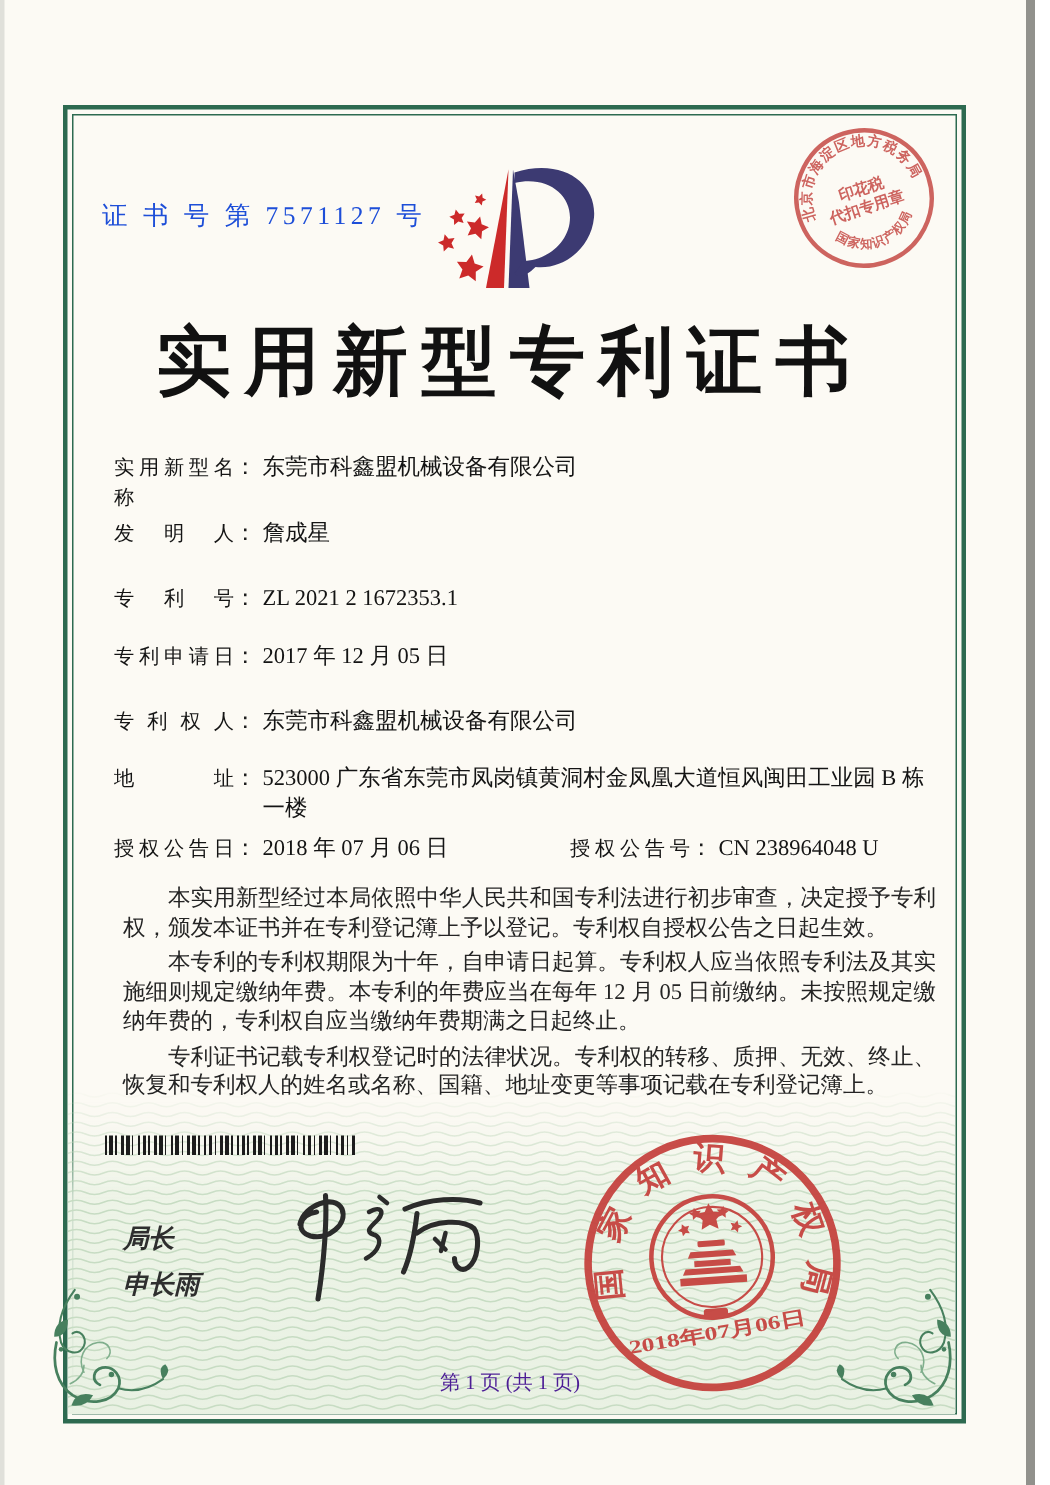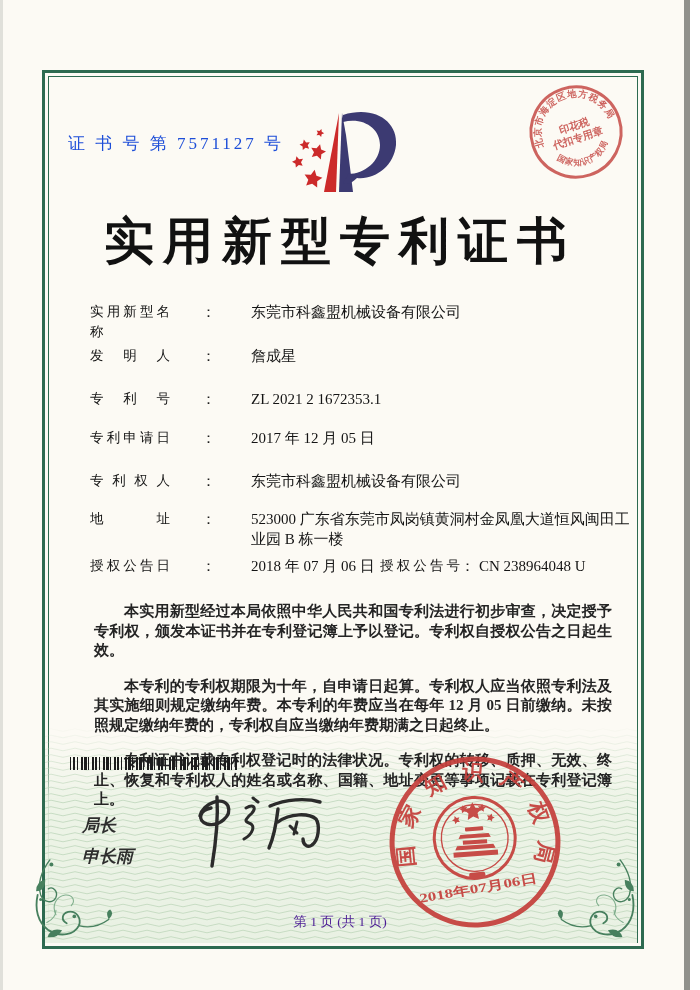--- a/index.html
+++ b/index.html
@@ -17,25 +17,25 @@
   .frame-inner{position:absolute;left:3px;top:3px;right:3px;bottom:3px;border:1px solid var(--frame_green);}
   .cert-number{position:absolute;left:68px;top:112px;font-size:17px;letter-spacing:3px;color:#1d4ed8;margin-top:20px;}
   .logo{position:absolute;left:285px;top:100px;}
   .title{position:absolute;left:42px;top:208px;width:596px;text-align:center;
          font-size:50px;font-weight:bold;letter-spacing:9px;color:#111;}
   .frow{position:absolute;display:flex;align-items:flex-start;width:552px;font-size:15px;line-height:20px;}
   .flabel{display:inline-block;flex:none;width:80px;font-size:13.5px;line-height:20px;
           text-align:justify;text-align-last:justify;color:#141414;}
   .fcolon{flex:none;margin-right:4px;}
   .fvalue{flex:1;color:#141414;}
-  .grant-left{left:90px;gap:31px;}
+  .grant-left{left:76px;}
   .grant-right{left:380px;width:258px;}
   .paras{position:absolute;left:78px;top:586px;width:550px;font-size:15px;line-height:19.5px;
          text-align:justify;color:#242424;}
-  .paras p{margin:16px;text-indent:2em;font-weight:bold;}
+  .paras p{margin:4px;text-indent:2em;}
   .band{position:absolute;left:45px;top:726px;width:592px;height:217px;
         background:linear-gradient(to bottom,rgba(238,244,232,0),rgba(234,242,228,.85) 70px,#e9f1e3);
         -webkit-mask-image:linear-gradient(to bottom,transparent 0,rgba(0,0,0,.55) 30px,#000 75px);
         mask-image:linear-gradient(to bottom,transparent 0,rgba(0,0,0,.55) 30px,#000 75px);}
   .barcode{position:absolute;left:70px;top:757px;width:168px;height:13px;
            background:repeating-linear-gradient(90deg,#1c1c1c 0 1.5px,transparent 1.5px 3px,
            #1c1c1c 3px 5.5px,transparent 5.5px 7px,#1c1c1c 7px 8px,transparent 8px 11px);}
   .commissioner{position:absolute;left:82px;top:810px;font-family:"Liberation Sans","DejaVu Sans",sans-serif;
                 font-size:17px;font-weight:600;line-height:31px;color:#2e2e2e;font-style:italic;}
   .signature{position:absolute;left:190px;top:792px;}

